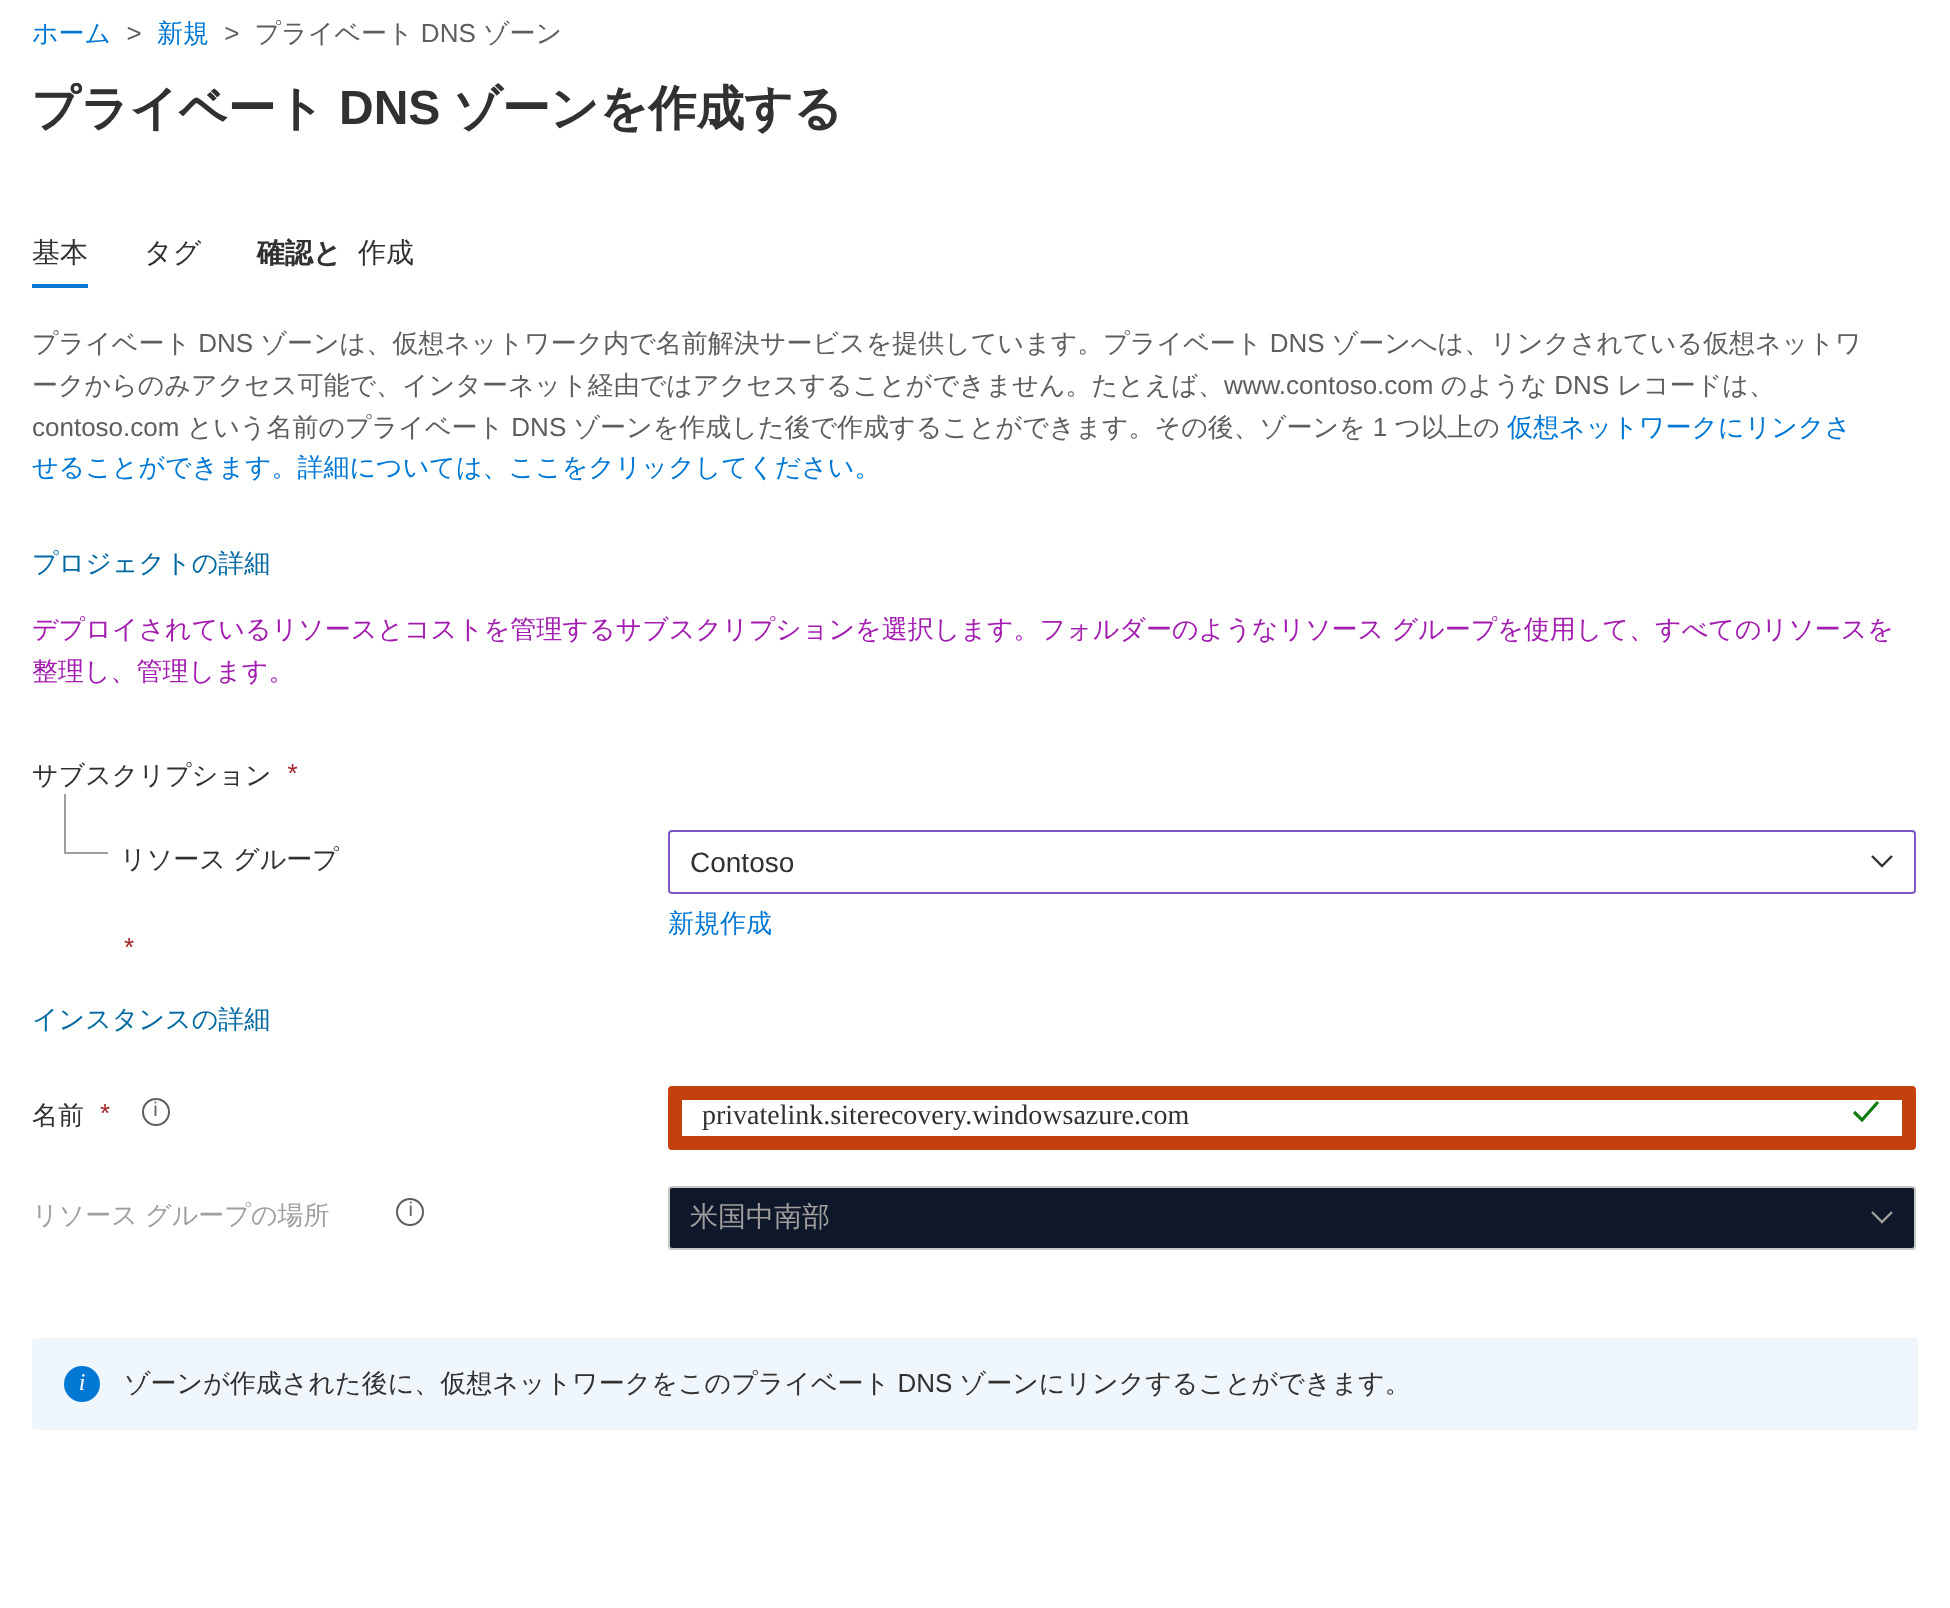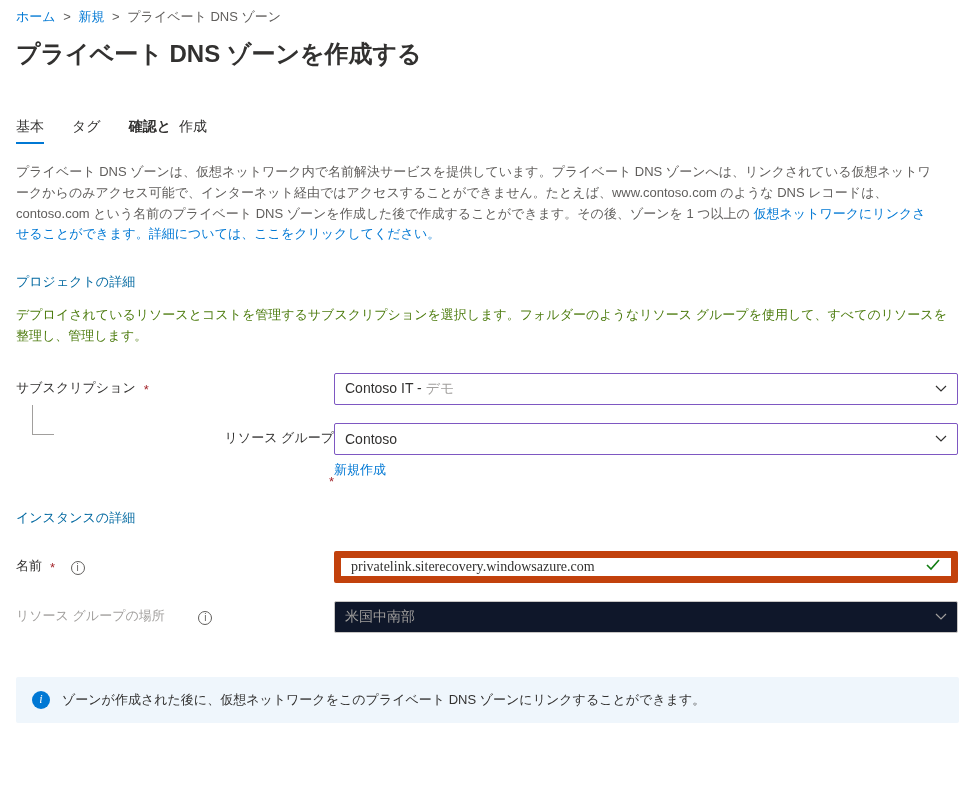--- a/index.html
+++ b/index.html
@@ -46,37 +46,37 @@
     max-width: 920px;
   }
   .desc a { color: #0078d4; }
   .section-title {
     font-size: 13px;
     color: #0369a1;
     margin-bottom: 14px;
   }
   .section-desc {
     font-size: 13px;
-    color: #4d7c0f;
+    color: #a21caf;
     line-height: 1.6;
     margin-bottom: 26px;
   }
   .form-row {
     display: flex;
     align-items: flex-start;
     margin-bottom: 18px;
   }
   .form-label-col {
     width: 318px;
     flex-shrink: 0;
     padding-top: 6px;
     font-size: 13px;
     color: #323130;
     display: flex;
-    align-items: flex-end;
+    align-items: flex-start;
     gap: 6px;
   }
   .form-label-col.indented {
     padding-left: 44px;
     position: relative;
     flex-direction: column;
   }
   .indent-line {
     position: absolute;
     left: 16px;
@@ -195,33 +195,20 @@
 </div>
 
 <div class="section-title">プロジェクトの詳細</div>
 <div class="section-desc">デプロイされているリソースとコストを管理するサブスクリプションを選択します。フォルダーのようなリソース グループを使用して、すべてのリソースを整理し、管理します。</div>
 
 <div class="form-row">
   <div class="form-label-col">
     <span>サブスクリプション</span>
       <span class="req">*</span>
   </div>
-  <div class="form-control-col">
-    <div class="select-box highlighted">
-      <span class="select-text">
-        <span>Contoso IT -</span>
-        <span class="hint">デモ</span>
-      </span>
-      <span class="chevron">
-        <svg viewBox="0 0 12 12">
-            <path d="M1 3 L6 8 L11 3" stroke="#323130" stroke-width="1.2" fill="none"></path>
-          </svg>
-      </span>
-    </div>
-  </div>
 </div>
 
 <div class="form-row">
   <div class="form-label-col indented">
     <span class="indent-line"></span>
     <span>リソース グループ</span>
     &nbsp;&nbsp;<span class="req">*</span>
   </div>
   <div class="form-control-col">
     <div class="select-box highlighted">

